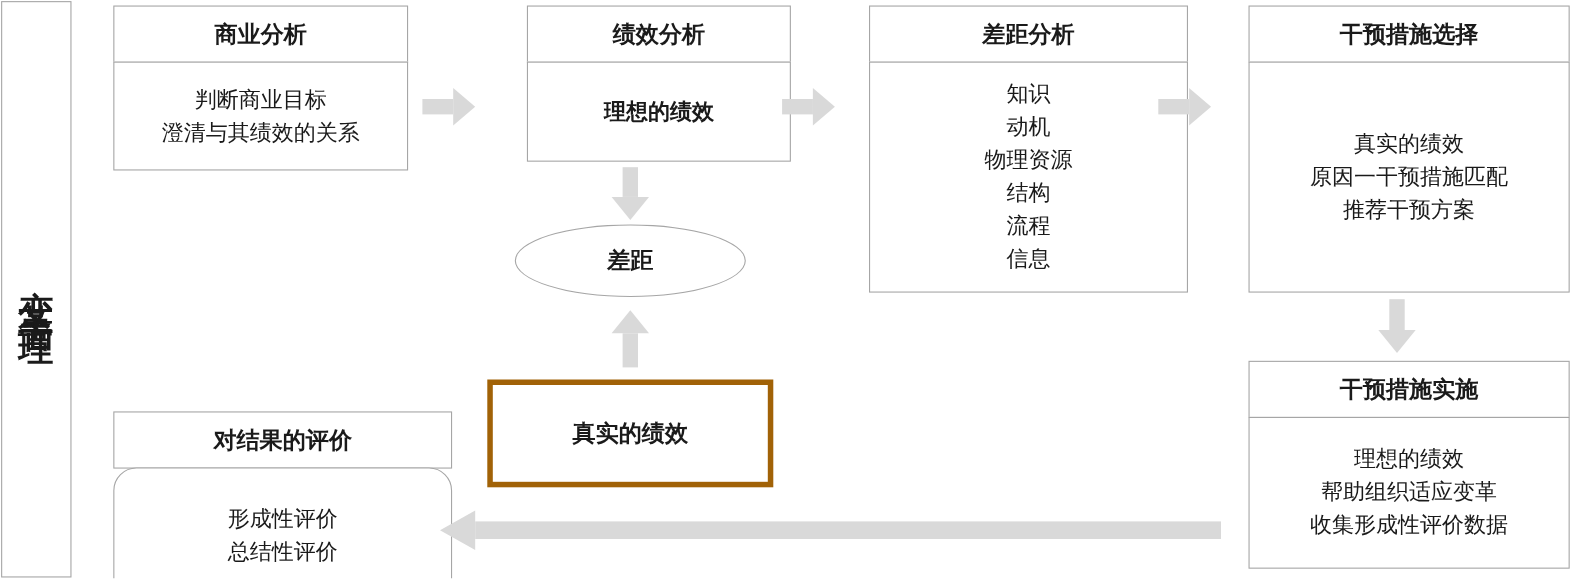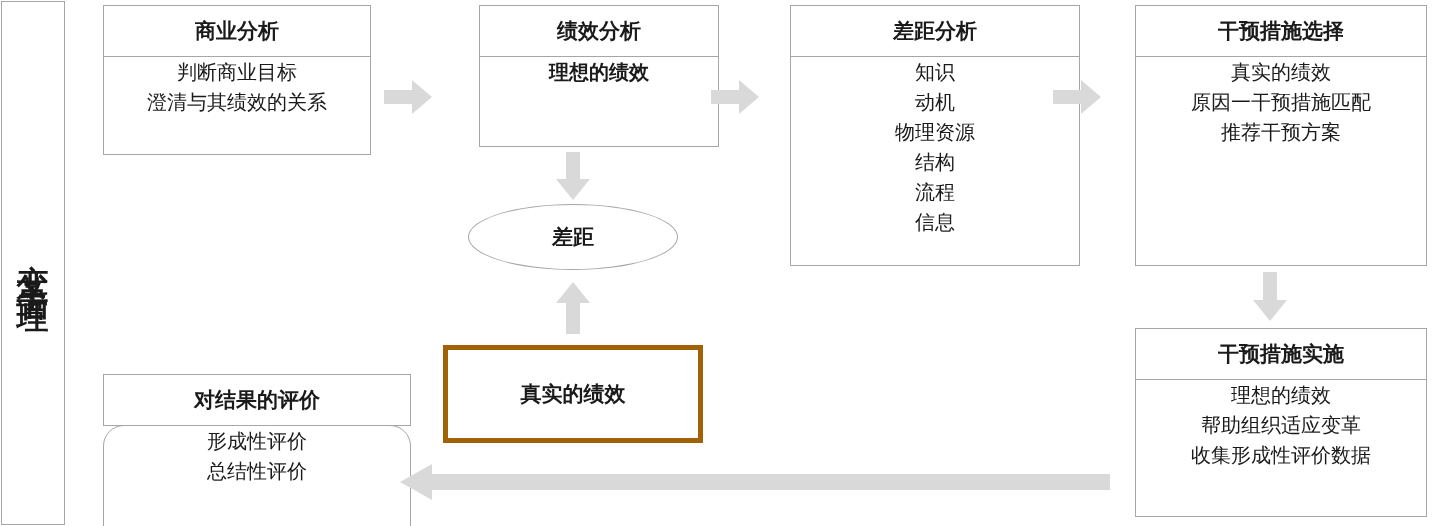--- a/index.html
+++ b/index.html
@@ -9,21 +9,21 @@
 
   
   .stack { position:absolute;padding-left:20px; }
   .hdr {
     border:1px solid #a6a6a6; background:#ffffff;
     display:flex; align-items:center; justify-content:center;
     font-weight:bold; font-size:21px;
   }
   .bd {
     border:1px solid #a6a6a6; background:#ffffff; margin-top:-1px;
-    display:flex; flex-direction:column; align-items:center; 
+    display:flex; flex-direction:column; align-items:center; justify-content:center;
     font-size:20px; line-height:30px; text-align:center;
   }
   .bd.bold { font-weight:bold; font-size:20px; }
 
   .single {
     position:absolute; border:5px solid #a16207; background:#ffffff;
     display:flex; align-items:center; justify-content:center;
     font-size:21px; font-weight:bold; text-align:center;
   }
 

